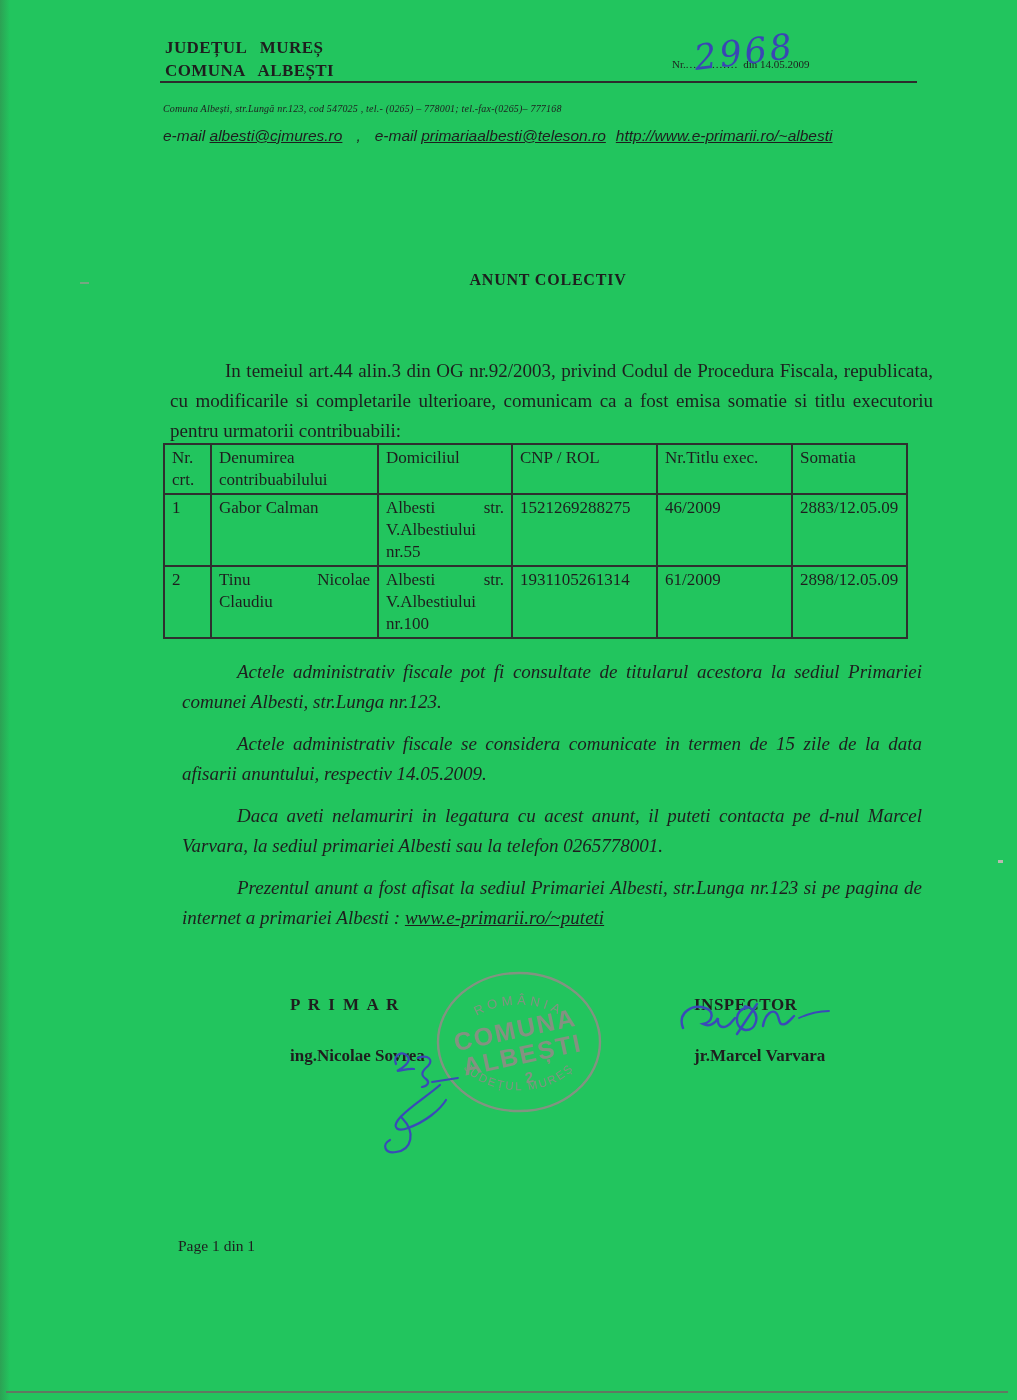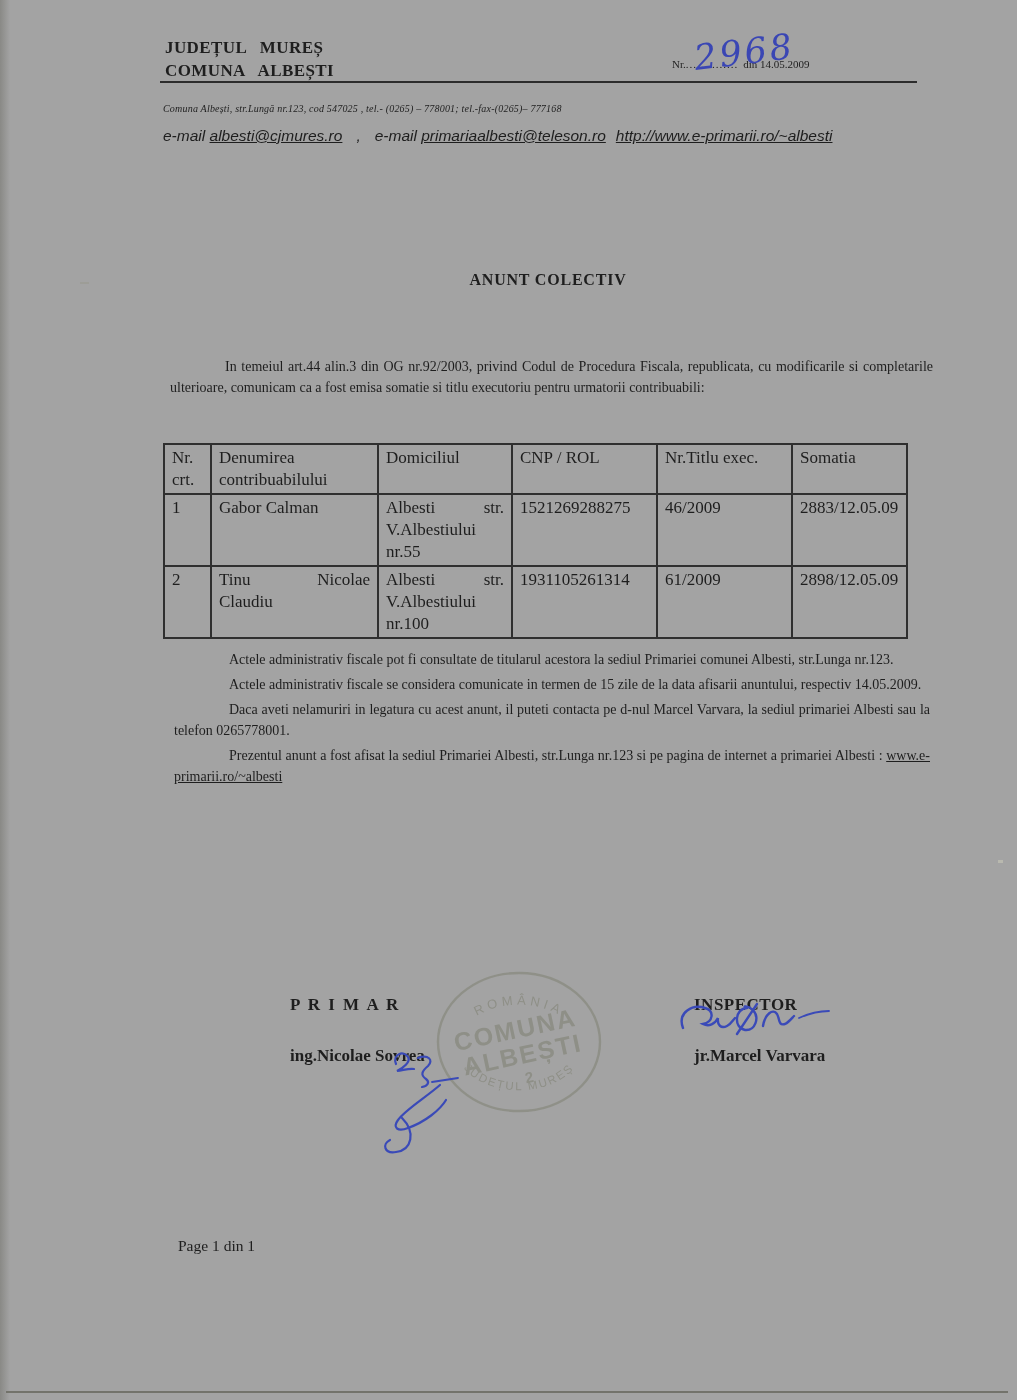--- a/index.html
+++ b/index.html
@@ -1,16 +1,16 @@
 <!DOCTYPE html>
 <html><head>
 <meta charset="utf-8">
 <style>
   html,body{margin:0;padding:0;background:#f4f3ea;}
-  #page{position:relative;width:1017px;height:1400px;background:#a3a3a3;overflow:hidden;
+  #page{position:relative;width:1017px;height:1400px;background:#22c55e;overflow:hidden;
         font-family:"Liberation Serif","DejaVu Serif",serif;color:#1e1e1e;}
   .abs{position:absolute;}
   
   #left-edge{left:0;top:0;width:10px;height:1400px;
     background:linear-gradient(to right, rgba(70,70,58,.28), rgba(70,70,58,0));}
   #bottom-scan-line{left:6px;top:1391px;width:1002px;height:2px;background:#6b6b62;opacity:.85;}
   #stray-dash{left:80px;top:282px;width:9px;height:2px;background:#9a9a92;opacity:.7;}
   #stray-speck{left:998px;top:860px;width:5px;height:3px;background:#b9b9af;}
 
   
@@ -29,35 +29,35 @@
   #contact-line2{left:163px;top:127px;font-style:italic;font-size:15.5px;
      font-family:"Liberation Sans","DejaVu Sans",sans-serif;}
   #contact-line2 .u{text-decoration:underline;}
   #contact-line2 .gap1{margin-left:14px;}
   #contact-line2 .gap2{margin-left:14px;}
   #contact-line2 .gap3{margin-left:10px;}
 
   
   #doc-title{left:163px;top:271px;width:770px;text-align:center;font-weight:bold;
      font-size:16px;letter-spacing:.8px;}
-  .para{font-size:14px;line-height:21px;text-align:justify;}
+  .para{font-size:19px;line-height:30px;text-align:justify;}
   #intro{left:170px;top:356px;width:763px;text-indent:55px;}
 
   
   #contrib-table{left:163px;top:443px;}
   table{border-collapse:collapse;table-layout:fixed;width:743px;font-size:17px;line-height:22px;}
   td{border:2px solid #2f2f2f;vertical-align:top;padding:2px 7px 2px 7px;overflow:hidden;}
   tr.hdr td{height:42px;}
   tr.r1 td{height:63px;}
   tr.r2 td{height:62px;}
   .jl{text-align:justify;text-align-last:justify;}
 
   
   #body-paras{left:170px;top:645px;width:764px;}
-  #body-paras p{margin:4px;text-indent:55px;}
+  #body-paras p{margin:12px;text-indent:55px;font-style:italic;}
   #body-paras .u{text-decoration:underline;}
 
   
   .sig-title{font-weight:bold;font-size:17px;}
   #primar-title{left:290px;top:995px;letter-spacing:2px;}
   #primar-name{left:290px;top:1046px;font-weight:bold;font-size:17px;}
   #inspector-title{left:694px;top:995px;letter-spacing:.5px;text-align:center;}
   #inspector-name{left:694px;top:1046px;font-weight:bold;font-size:17px;}
   #stamp-svg{left:423px;top:968px;}
   #inspector-sig{left:675px;top:1000px;}
@@ -147,21 +147,21 @@
         <td>2898/12.05.09</td>
       </tr>
     </tbody>
       </table>
   </div>
 
   <div class="abs para" id="body-paras">
     <p>Actele administrativ fiscale pot fi consultate de titularul acestora la sediul Primariei comunei Albesti, str.Lunga nr.123.</p>
     <p>Actele administrativ fiscale se considera comunicate in termen de 15 zile de la data afisarii anuntului, respectiv 14.05.2009.</p>
     <p>Daca aveti nelamuriri in legatura cu acest anunt, il puteti contacta pe d-nul Marcel Varvara, la sediul primariei Albesti sau la telefon 0265778001.</p>
-    <p><span>Prezentul anunt a fost afisat la sediul Primariei Albesti, str.Lunga nr.123 si pe pagina de internet a primariei Albesti : </span><span class="u">www.e-primarii.ro/~albesti</span></p>
+    <p><span>Prezentul anunt a fost afisat la sediul Primariei Albesti, str.Lunga nr.123 si pe pagina de internet a primariei Albesti : </span><span class="u">www.e-primarii.ro/~puteti</span></p>
   </div>
 
   <div class="abs sig-title" id="primar-title">P R I M A R</div>
   <div class="abs" id="primar-name">ing.Nicolae Sovrea</div>
   <div class="abs sig-title" id="inspector-title">INSPECTOR</div>
   <div class="abs" id="inspector-name">jr.Marcel Varvara</div>
 
   <svg class="abs" id="stamp-svg" width="192" height="150" viewBox="0 0 192 150">
     <g fill="none" stroke="#8d8e85" opacity="0.9">
       <ellipse cx="96" cy="74" rx="81" ry="69" stroke-width="2.4"></ellipse>

